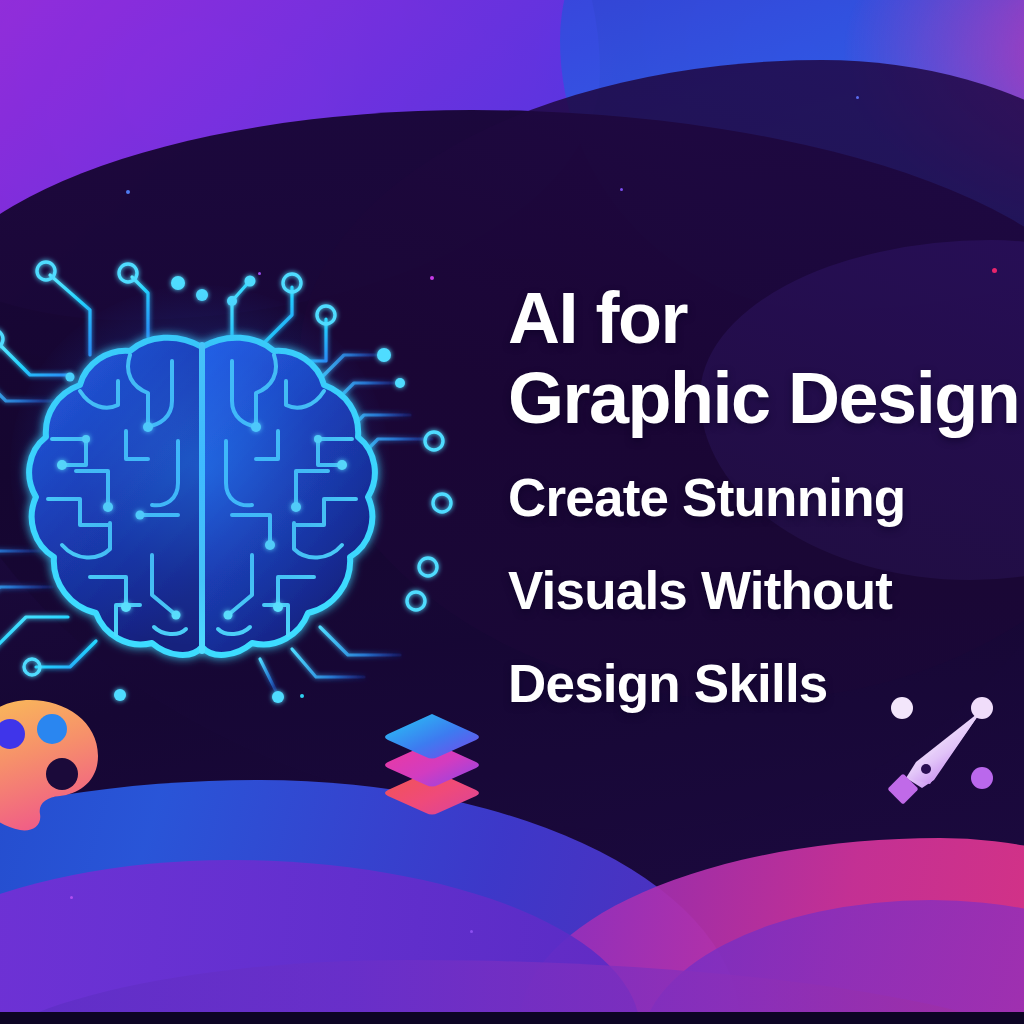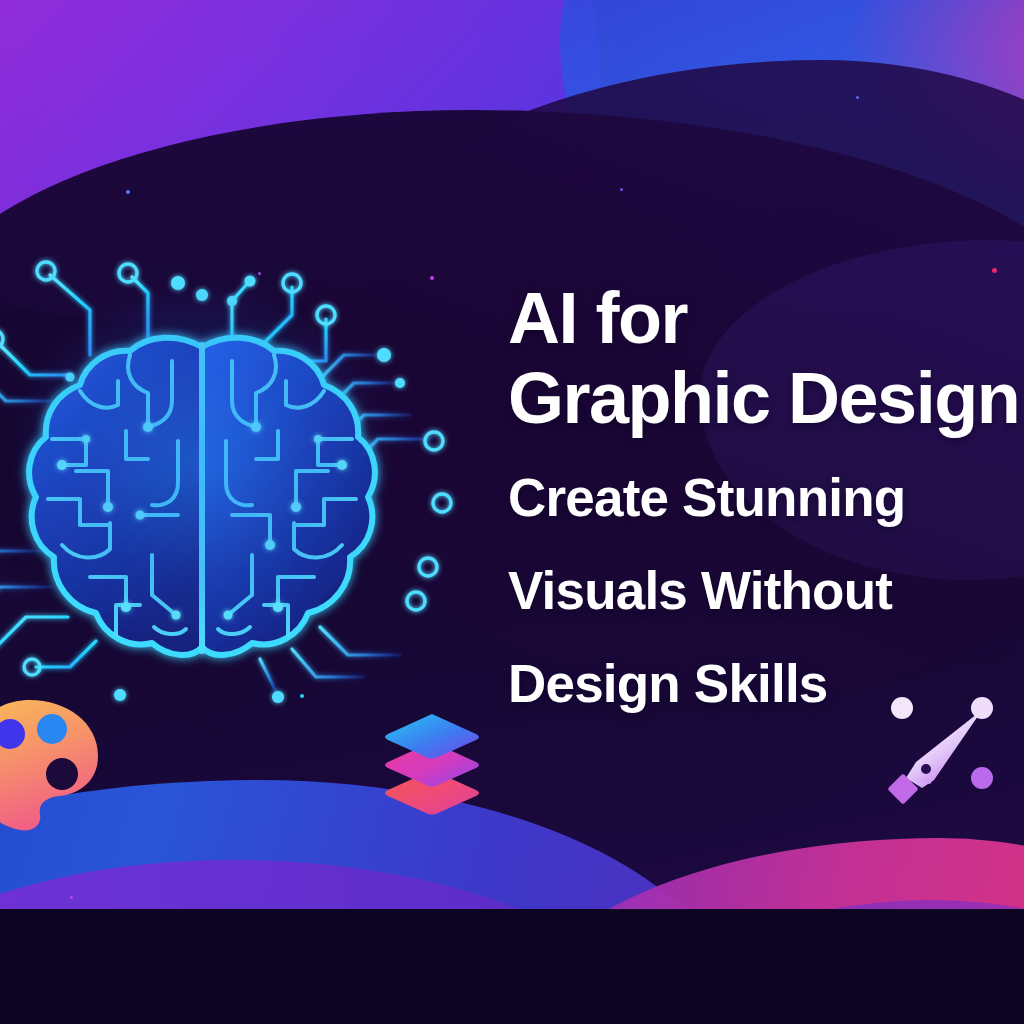--- a/index.html
+++ b/index.html
@@ -1,21 +1,21 @@
 <!DOCTYPE html>
 <html><head>
 <meta charset="utf-8">
 <style>
   * { margin:0; padding:0; box-sizing:border-box; }
   html,body { width:1024px; height:1024px; overflow:hidden; background:#0d0424; }
   body { font-family:"Liberation Sans", sans-serif; }
 
   .banner {
     position:relative;
-    width:1024px; height:909px;
+    width:1024px; height:1012px;
     overflow:hidden;
     background:
       radial-gradient(ellipse 70% 55% at 18% 8%, #7b2ab8 0%, rgba(123,42,184,0) 62%),
       radial-gradient(ellipse 60% 50% at 78% 6%, #3a2fc4 0%, rgba(58,47,196,0) 64%),
       radial-gradient(ellipse 45% 40% at 99% 12%, #b3239b 0%, rgba(179,35,155,0) 60%),
       linear-gradient(168deg, #2a1055 0%, #1c0a3e 35%, #160734 60%, #1d0a42 100%);
     text-decoration: underline;
   }
 
   

